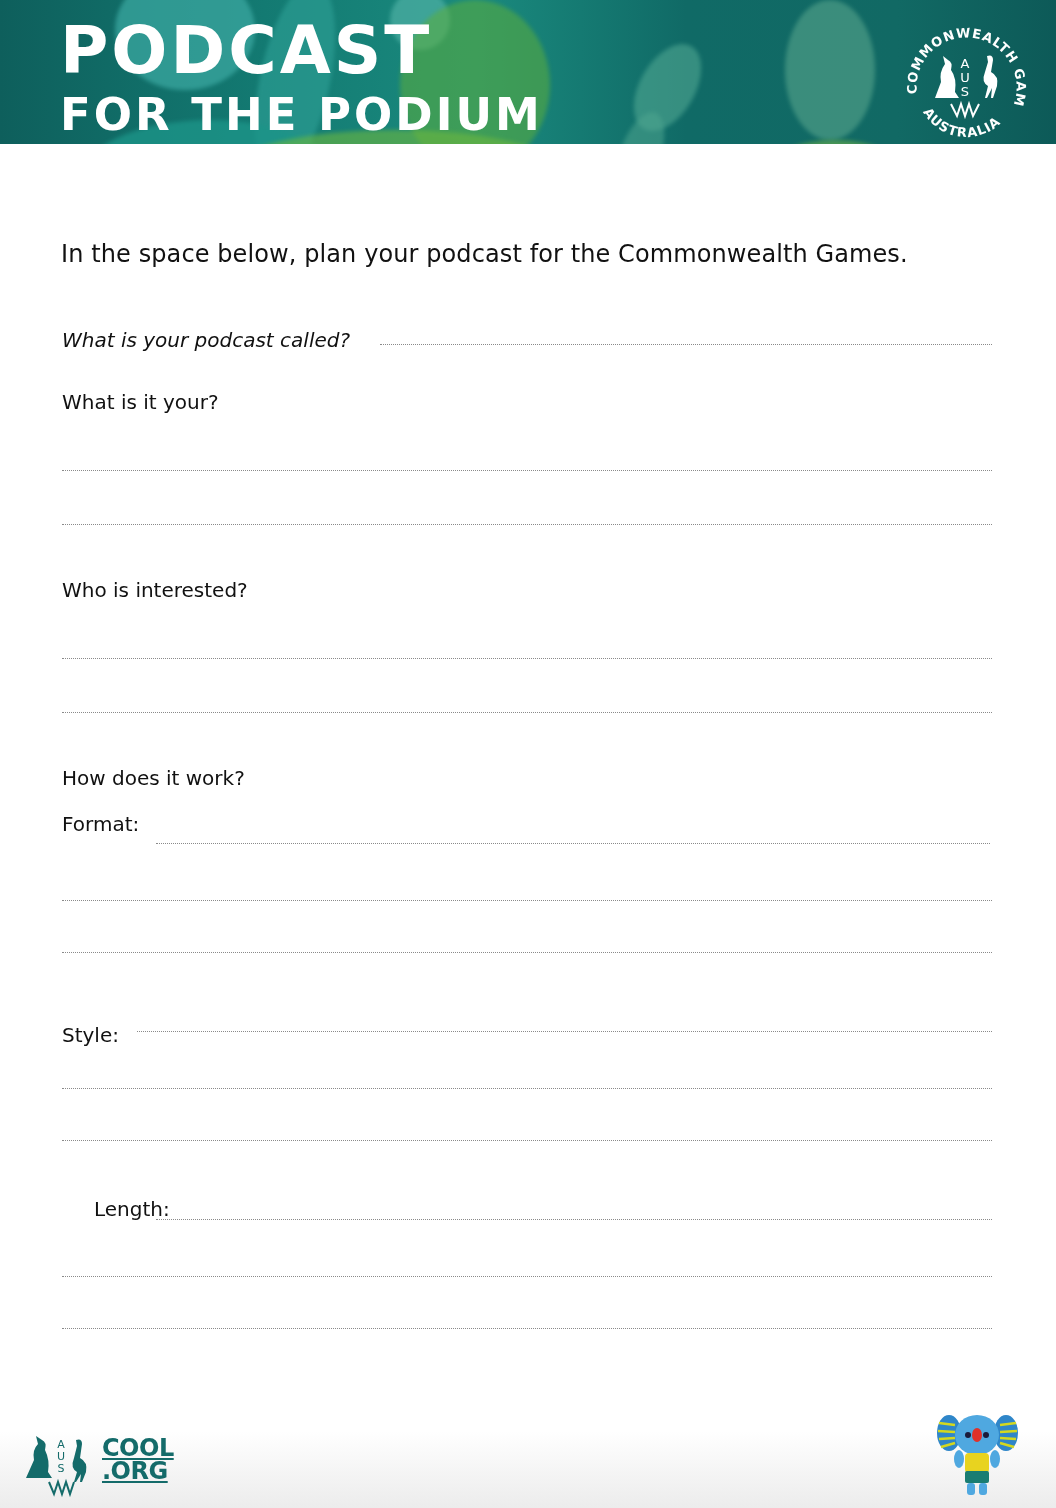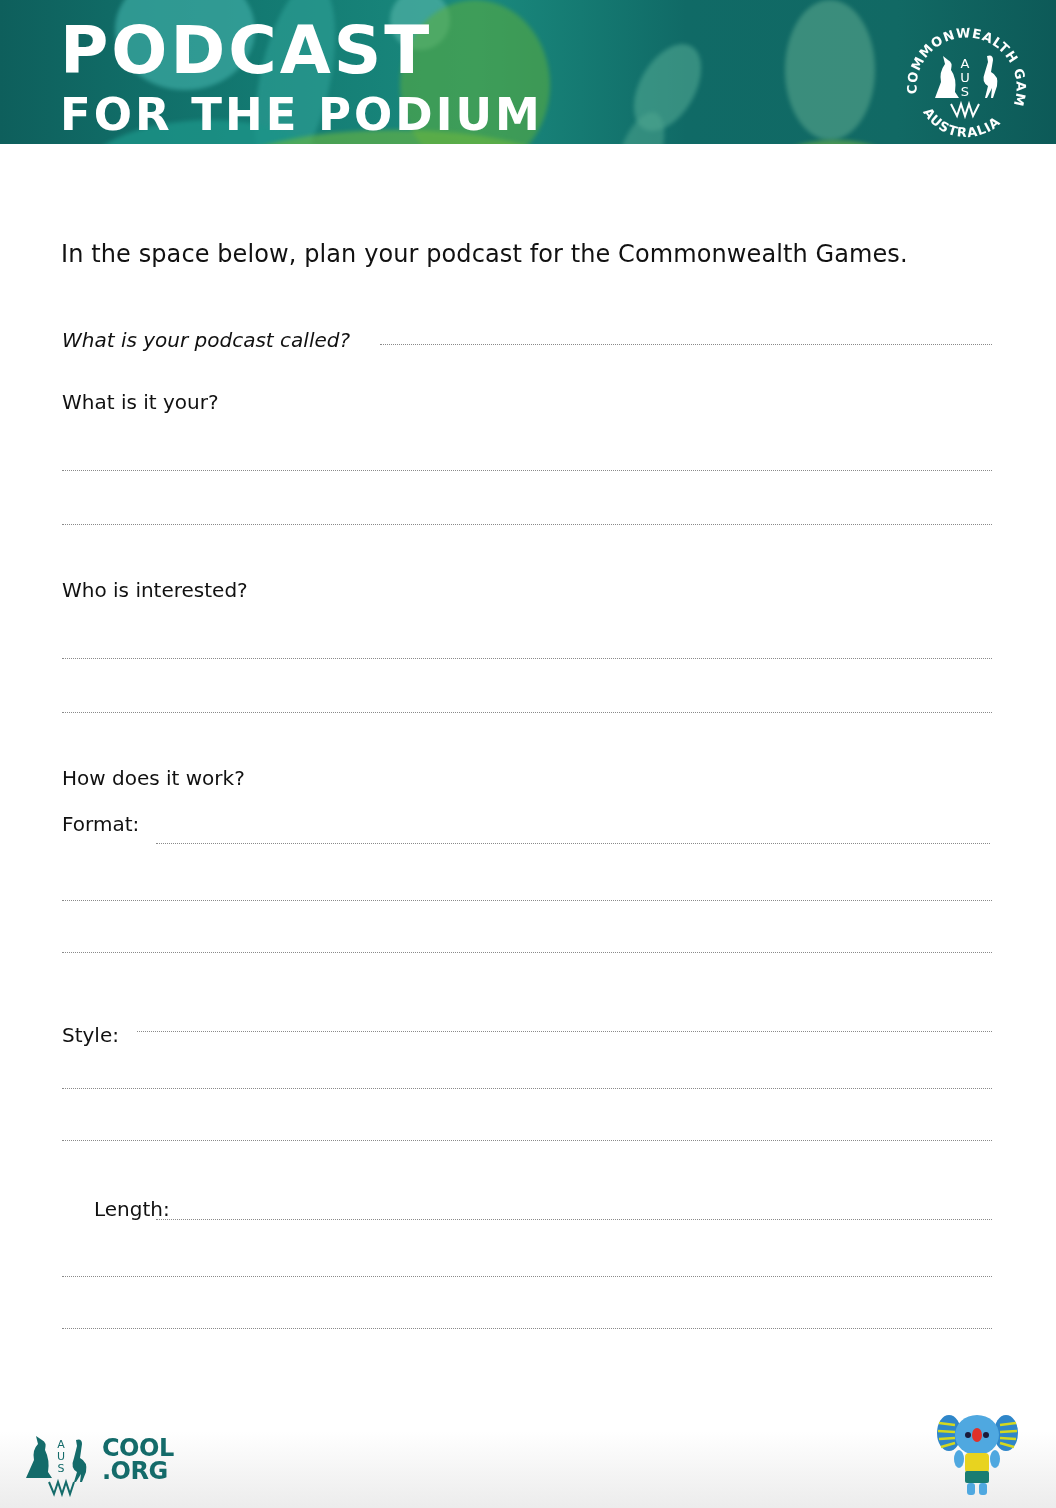--- a/index.html
+++ b/index.html
@@ -50,21 +50,21 @@
 
   
   .footer {
     position: absolute; left: 0; top: 1380px; width: 1056px; height: 128px;
     background: linear-gradient(180deg, #ffffff 0%, #ffffff 40%, #ececec 100%);
   }
   .aus-logo { position: absolute; left: 22px; top: 1430px; width: 78px; height: 70px; }
   .cool-logo {
     position: absolute; left: 102px; top: 1437px;
     font-family: "DejaVu Sans", sans-serif; font-weight: bold; color: #146b6a;
-    font-size: 24px; line-height: 23px; letter-spacing: -0.5px;
+    font-size: 24px; line-height: 23px; letter-spacing: -0.5px; text-decoration: underline;
   }
   .mascot { position: absolute; left: 935px; top: 1405px; width: 85px; height: 95px; }
 </style>
 </head>
 <body>
 
 <div class="header">
   <div class="blob blob-helmet1"></div>
   <div class="blob blob-arm1"></div>
   <div class="blob blob-glove"></div>

